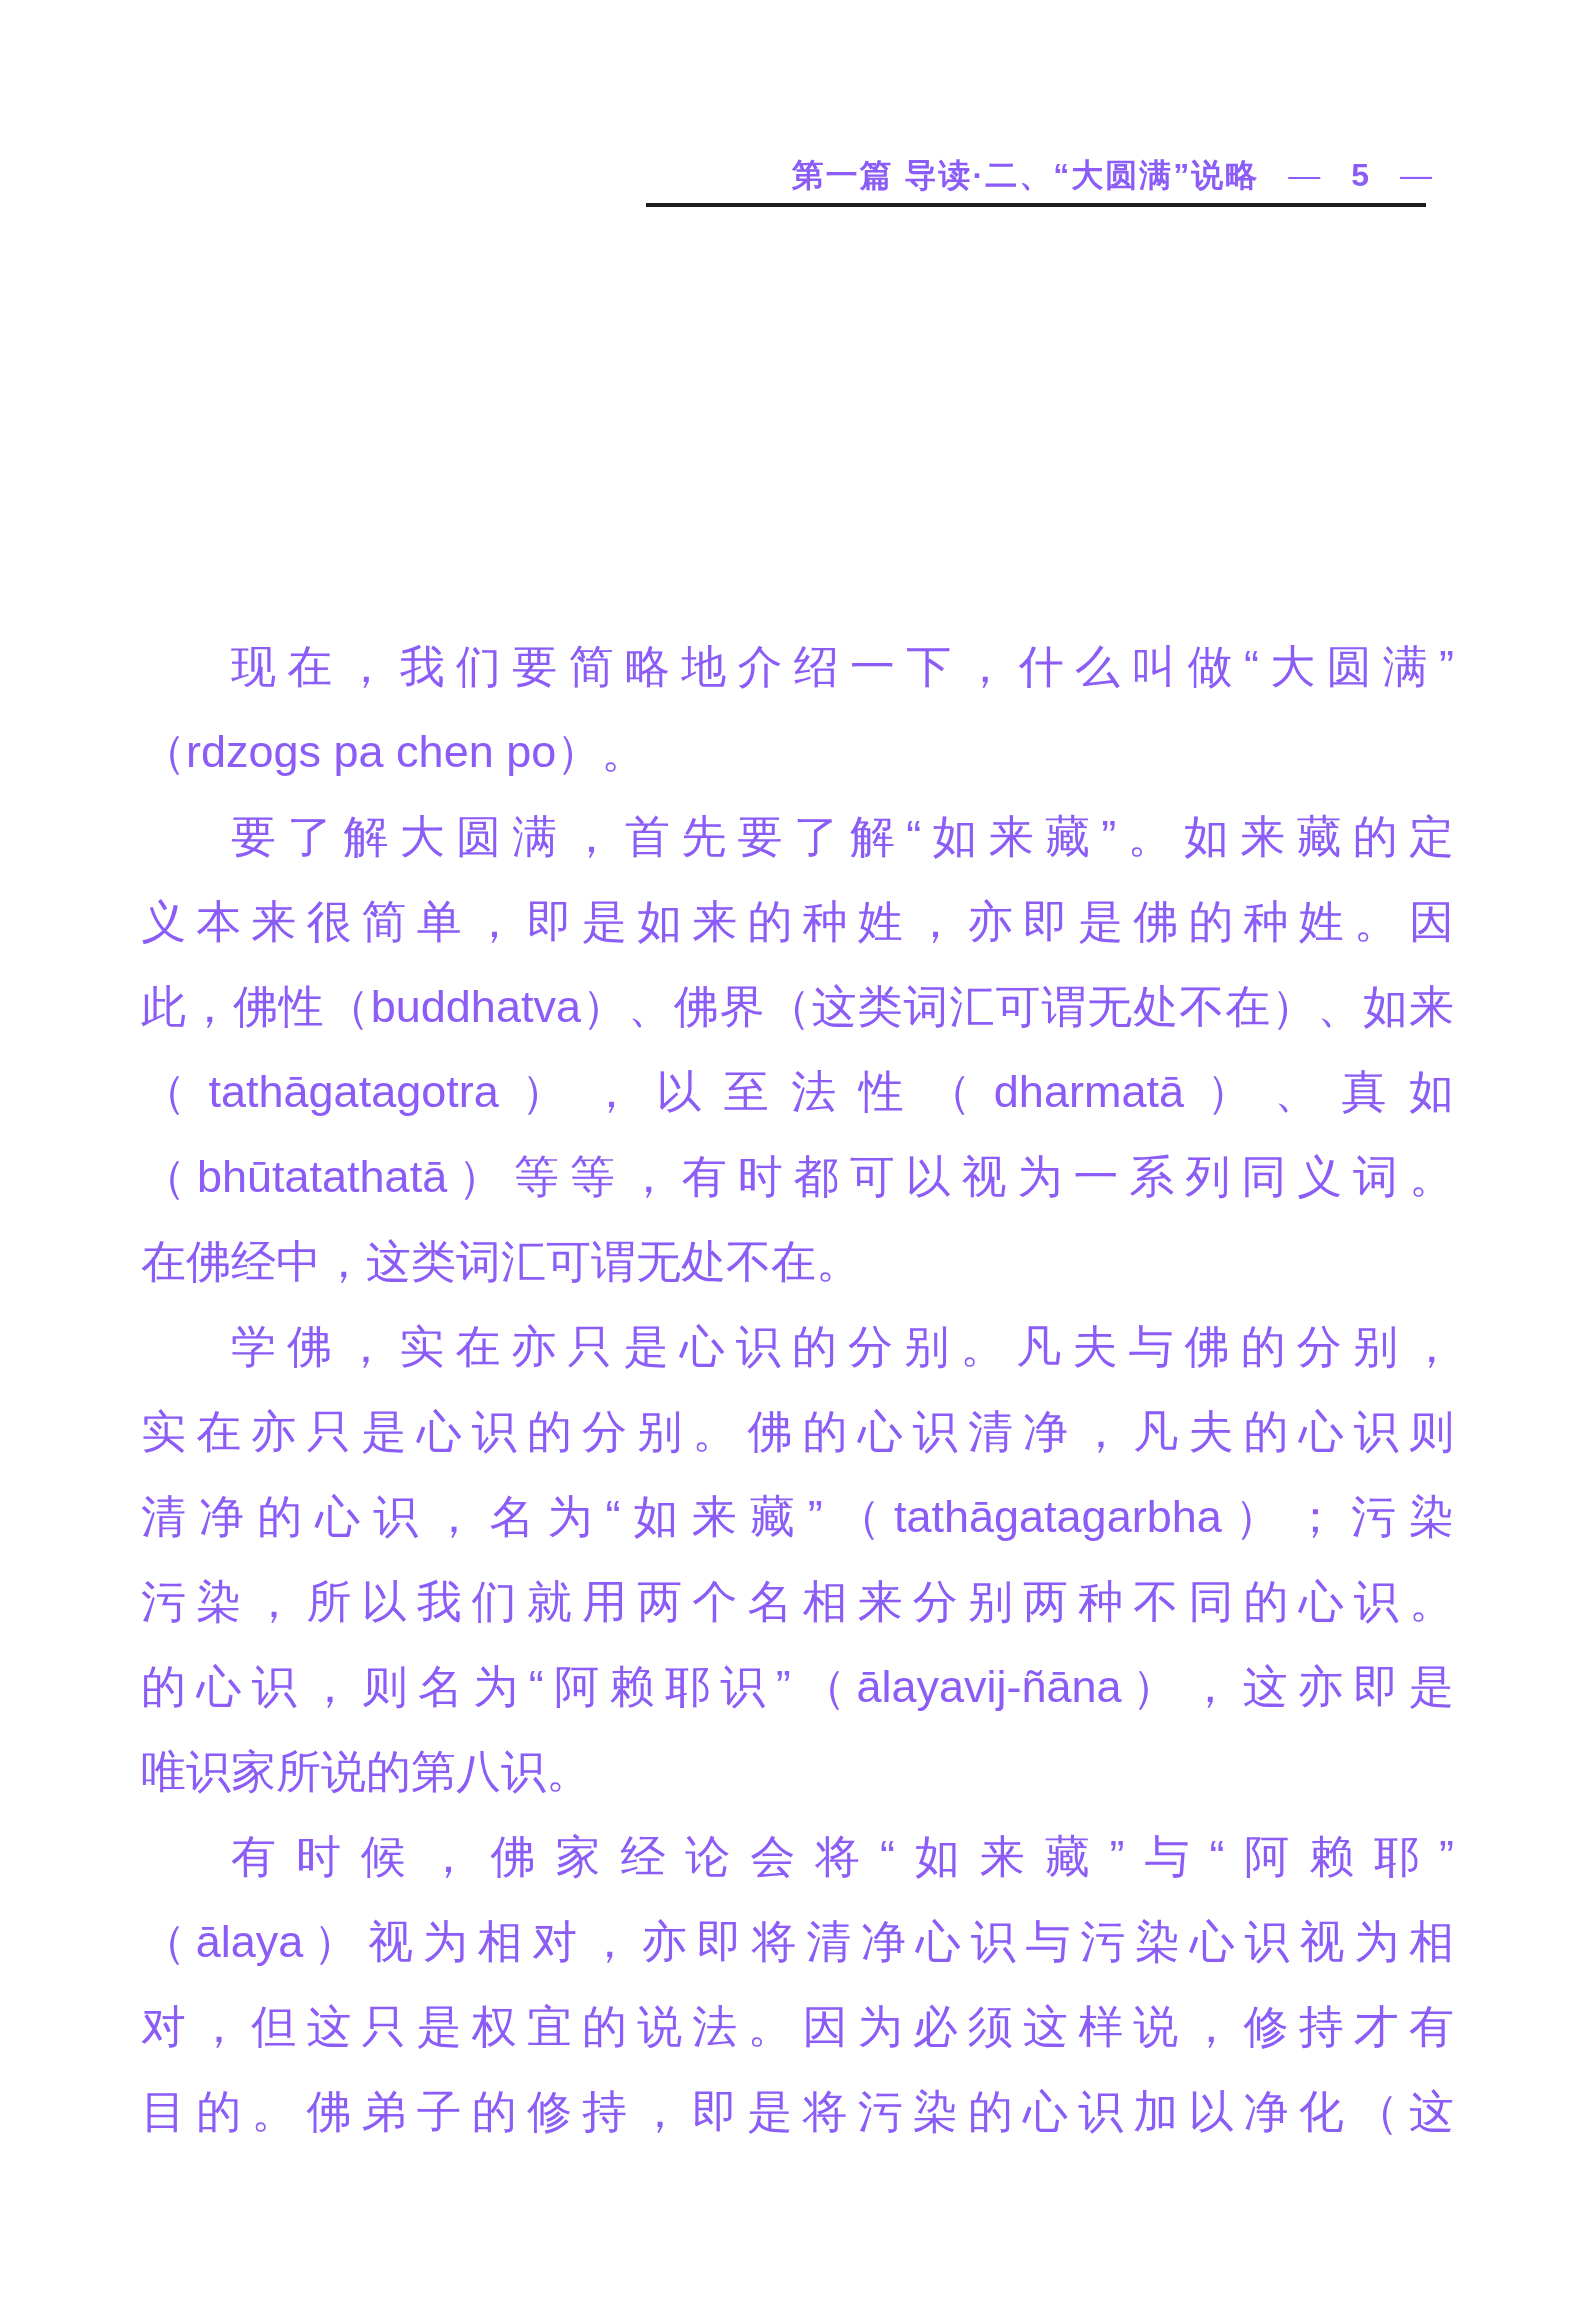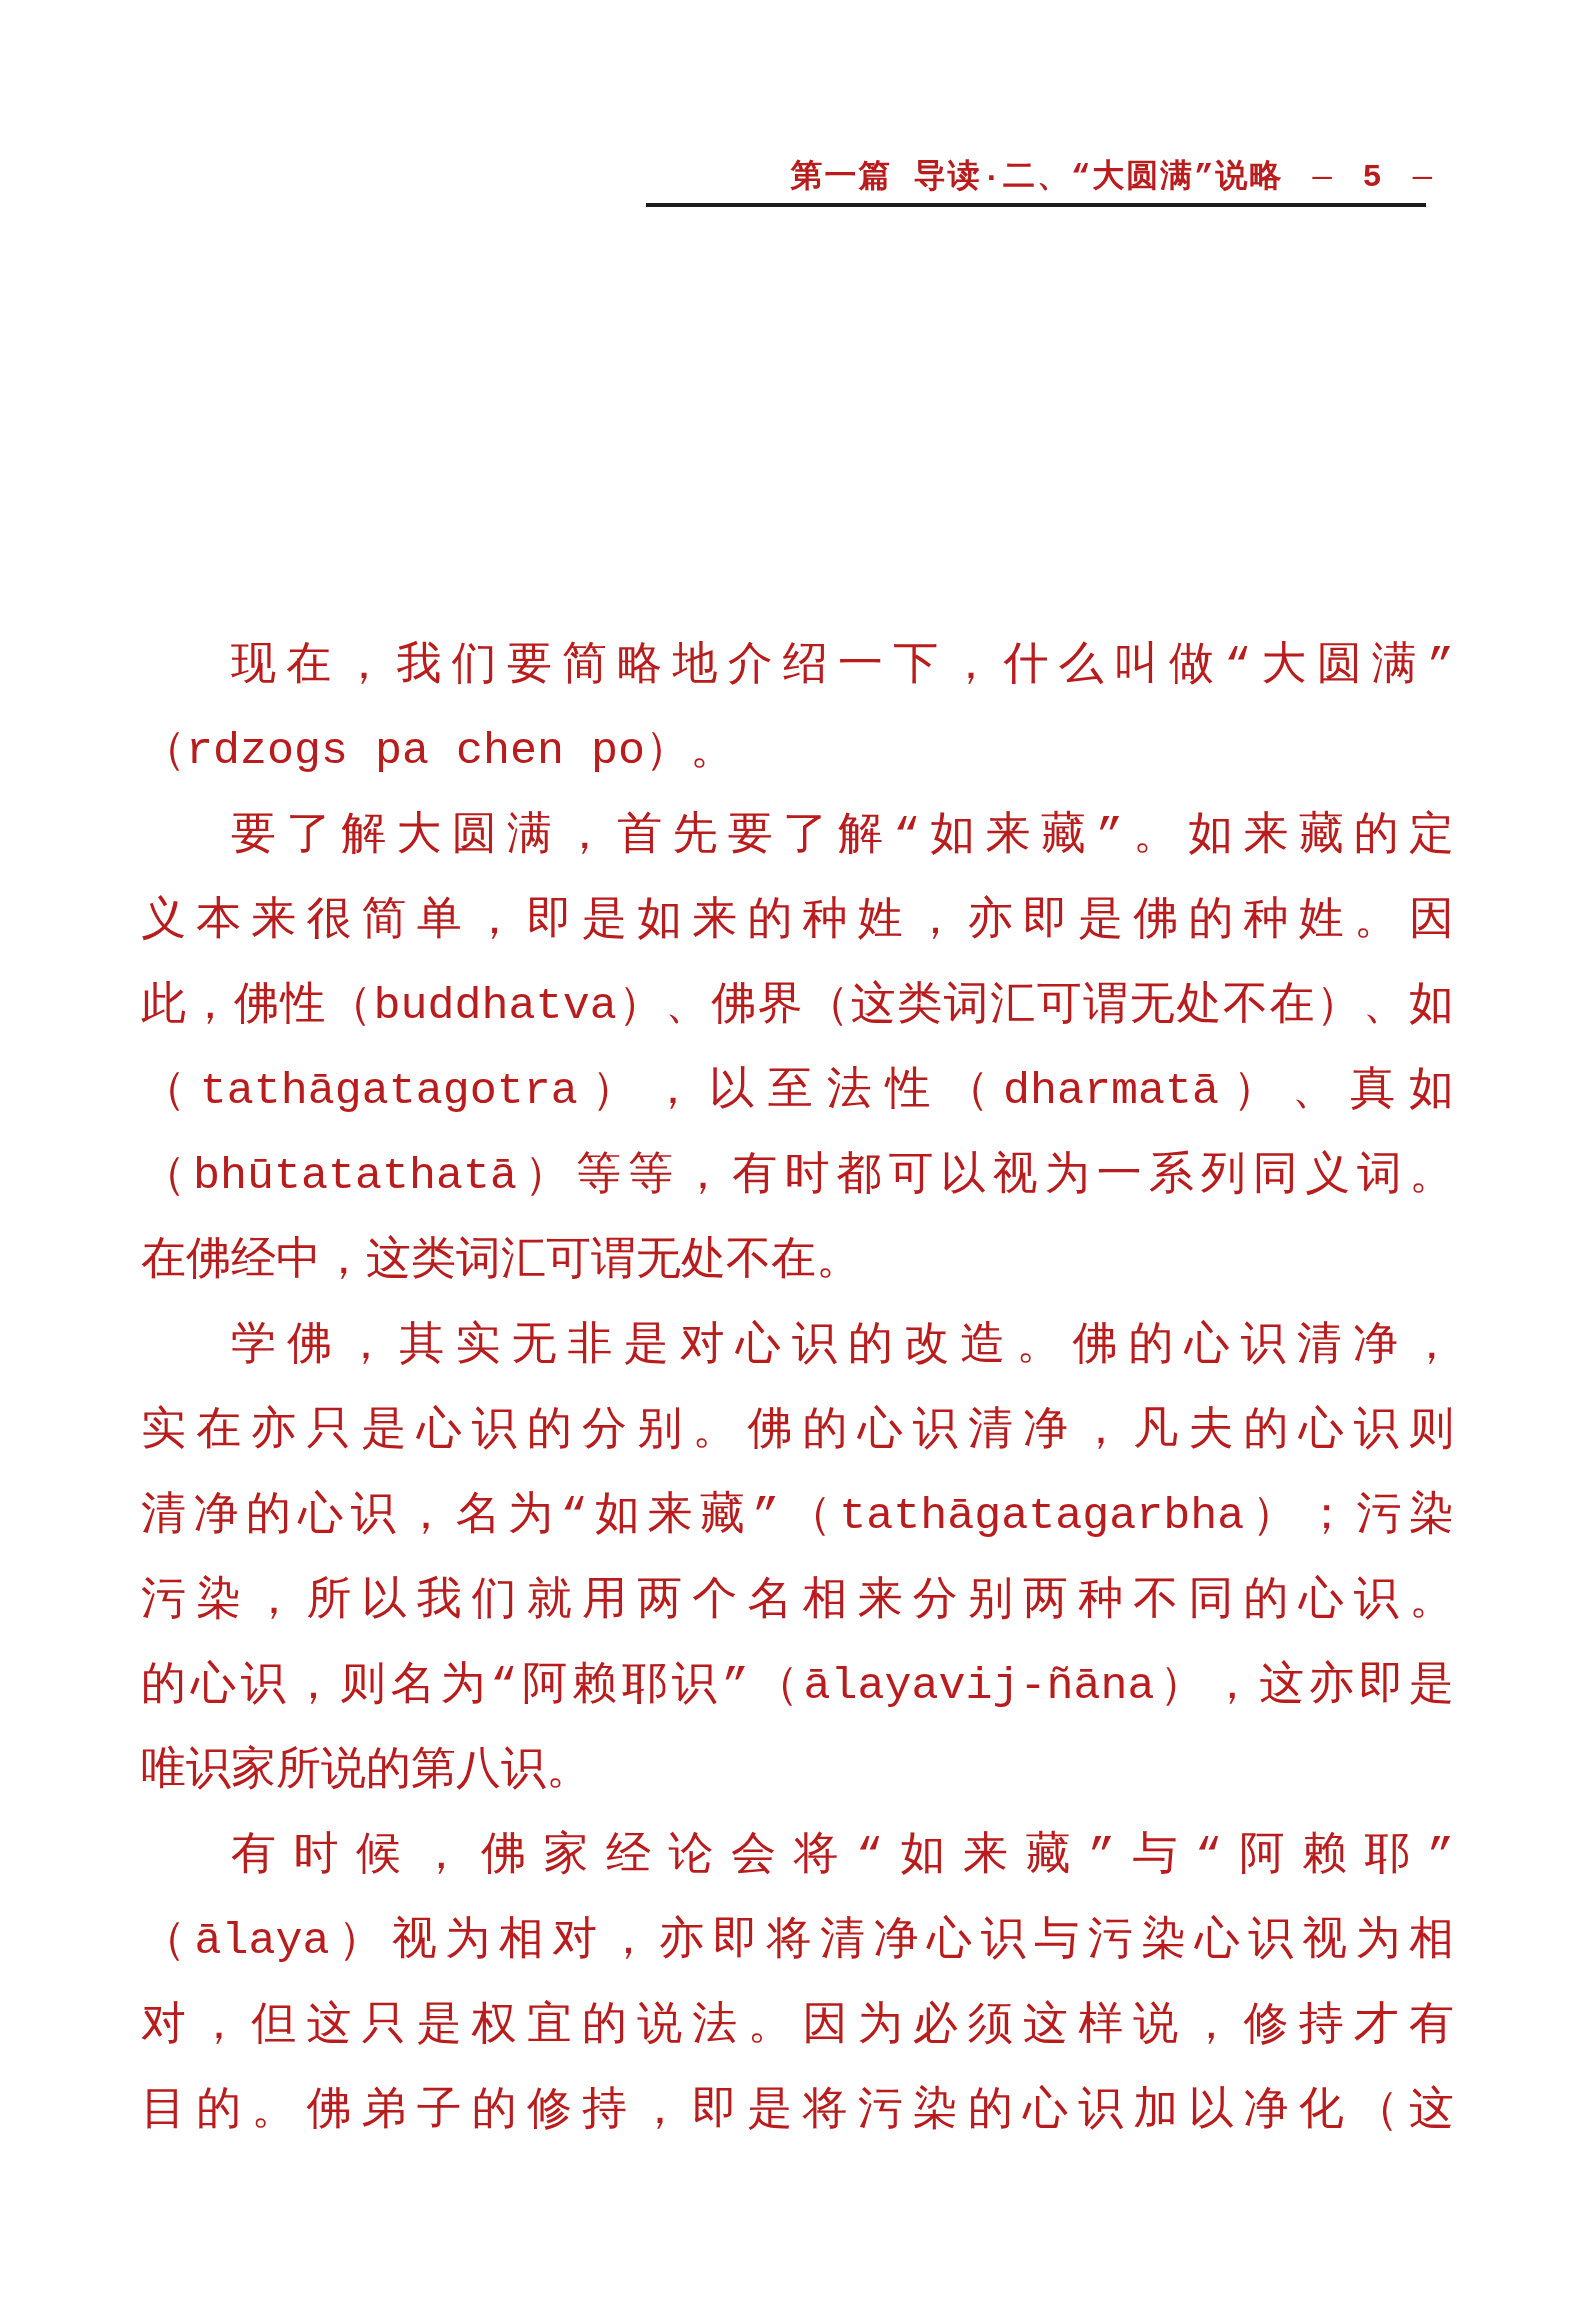--- a/index.html
+++ b/index.html
@@ -6,22 +6,22 @@
     margin: 0;
     padding: 0;
     background: #e8e8e8;
   }
   .page {
     position: relative;
     width: 1592px;
     height: 2309px;
     margin: 0 auto;
     background: #ffffff;
-    font-family: Liberation Mono, monospace;
-    color: #b91c1c;
+    font-family: Liberation Sans, sans-serif;
+    color: #8b5cf6;
     overflow: hidden;
   }
   .running-header {
     position: absolute;
     left: 644px;
     top: 154px;
     width: 790px;
     display: flex;
     align-items: baseline;
     justify-content: flex-end;
@@ -91,21 +91,21 @@
 
   <div class="body-text">
       <div class="line fill indent">现在，我们要简略地介绍一下，什么叫做“大圆满”</div>
       <div class="line">（rdzogs pa chen po）。</div>
       <div class="line fill indent">要了解大圆满，首先要了解“如来藏”。如来藏的定</div>
       <div class="line fill">义本来很简单，即是如来的种姓，亦即是佛的种姓。因</div>
       <div class="line fill">此，佛性（buddhatva）、佛界（这类词汇可谓无处不在）、如来种</div>
       <div class="line fill">（tathāgatagotra），以至法性（dharmatā）、真如</div>
       <div class="line fill">（bhūtatathatā）等等，有时都可以视为一系列同义词。</div>
       <div class="line">在佛经中，这类词汇可谓无处不在。</div>
-      <div class="line fill indent">学佛，其实无非是对心识的改造。佛的心识清净，</div>
+      <div class="line fill indent">学佛，实在亦只是心识的分别。凡夫与佛的分别，</div>
       <div class="line fill">实在亦只是心识的分别。佛的心识清净，凡夫的心识则</div>
       <div class="line fill">清净的心识，名为“如来藏”（tathāgatagarbha）；污染</div>
       <div class="line fill">污染，所以我们就用两个名相来分别两种不同的心识。</div>
       <div class="line fill">的心识，则名为“阿赖耶识”（ālayavij-ñāna），这亦即是</div>
       <div class="line">唯识家所说的第八识。</div>
       <div class="line fill indent">有时候，佛家经论会将“如来藏”与“阿赖耶”</div>
       <div class="line fill">（ālaya）视为相对，亦即将清净心识与污染心识视为相</div>
       <div class="line fill">对，但这只是权宜的说法。因为必须这样说，修持才有</div>
       <div class="line fill">目的。佛弟子的修持，即是将污染的心识加以净化（这</div>
     </div>

